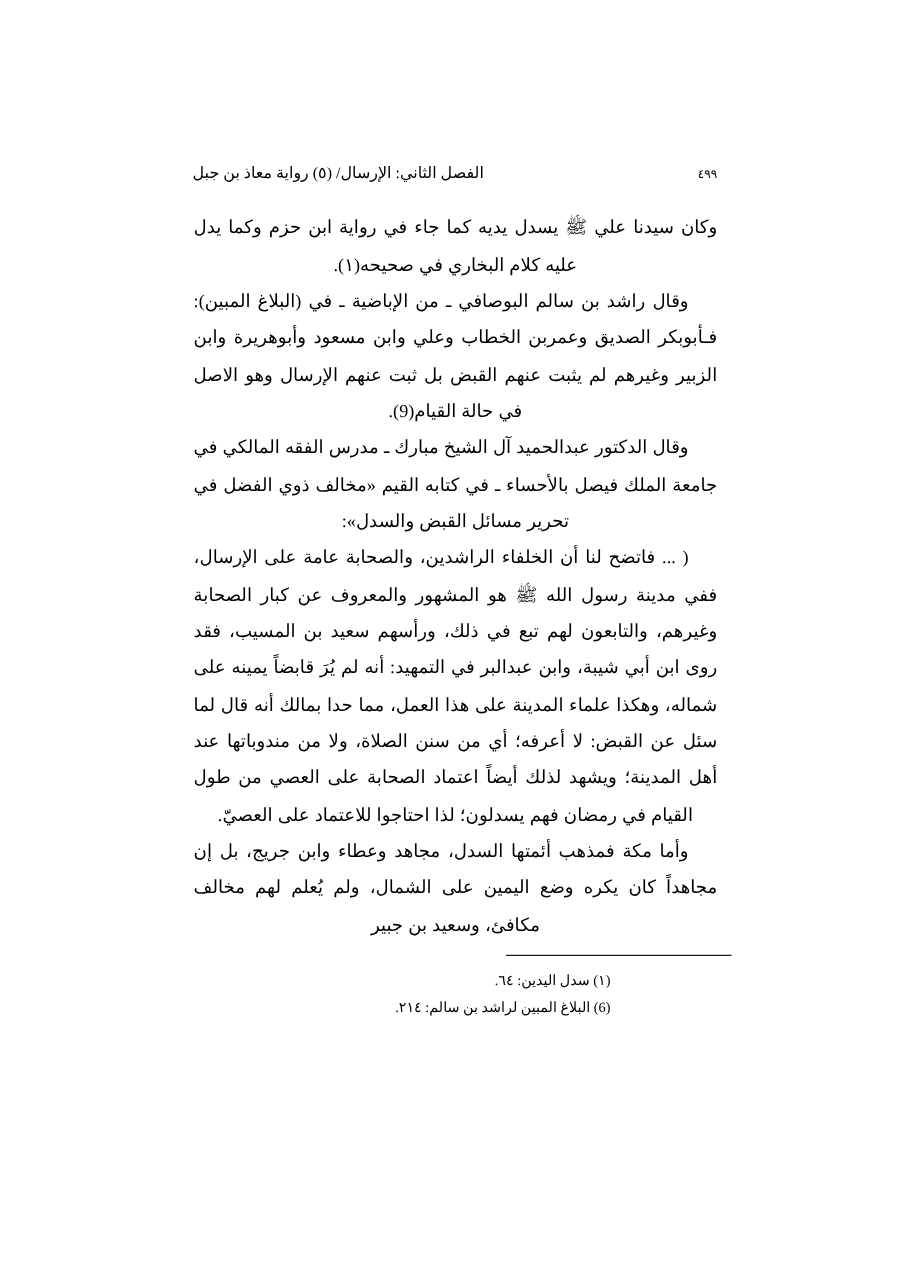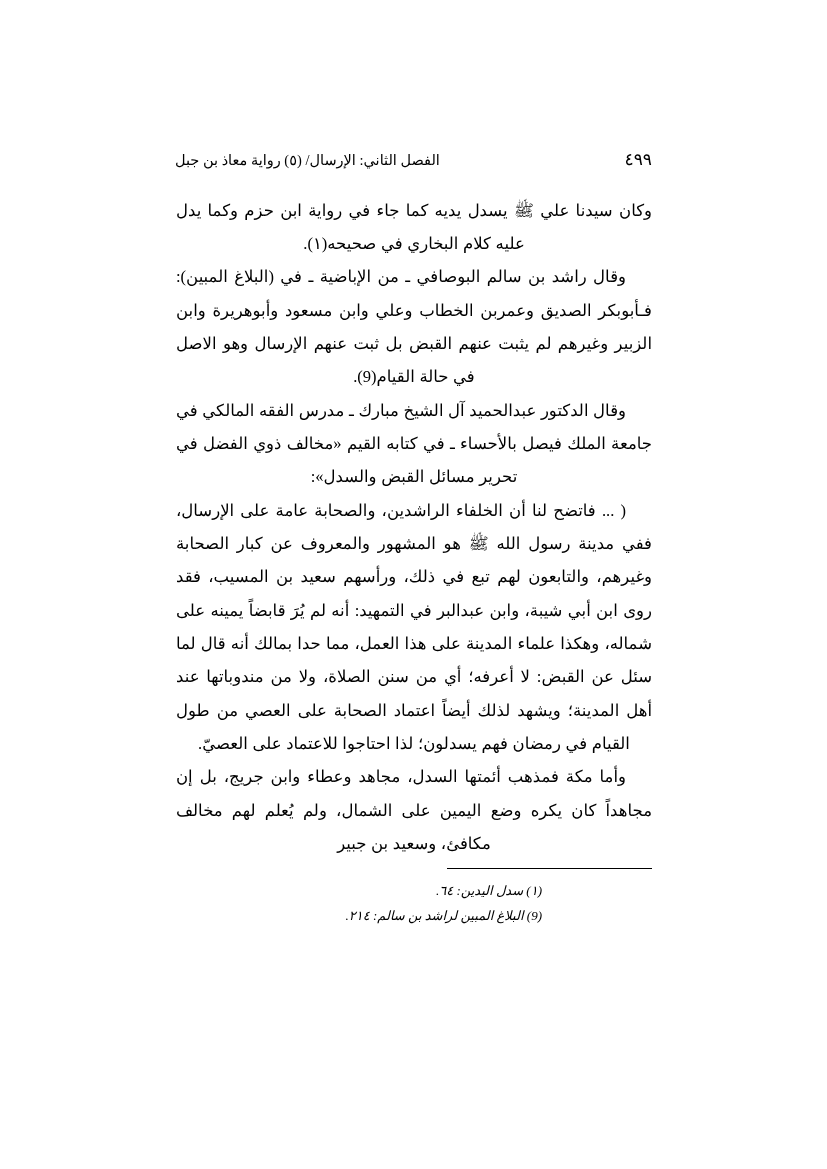--- a/index.html
+++ b/index.html
@@ -38,21 +38,21 @@
     font-size: 14.5px;
     line-height: 1.4;
     margin-bottom: 22px;
   }
   .header-title {
     font-size: 14.5px;
     letter-spacing: 0;
     white-space: nowrap;
   }
   .header-folio {
-    font-size: 17px;
+    font-size: 11px;
     direction: rtl;
     white-space: nowrap;
   }
   
   p.body {
     margin: 0 0 0 1px;
     font-size: 16.5px;
     line-height: 2.02;
     text-align: justify;
     text-align-last: center;
@@ -64,24 +64,23 @@
   }
   p.body + p.body {
     margin-top: 0px;
   }
   .blk {
     margin-top: 2px;
   }
   
   .footnote-area {
     position: absolute;
-    right: 175px;
+    right: 162px;
     left: 175px;
     top: 868px;
-    font-style: italic;
   }
   .footnote-rule {
     width: 205px;
     height: 1px;
     background: #000;
     margin: 0 0 9px auto;
     margin-right: 0;
     margin-left: auto;
   }
   .footnote-rule-wrap {
@@ -114,16 +113,16 @@
     <p class="body indent blk">( ... فاتضح لنا أن الخلفاء الراشدين، والصحابة عامة على الإرسال، ففي مدينة رسول الله ﷺ هو المشهور والمعروف عن كبار الصحابة وغيرهم، والتابعون لهم تبع في ذلك، ورأسهم سعيد بن المسيب، فقد روى ابن أبي شيبة، وابن عبدالبر في التمهيد: أنه لم يُرَ قابضاً يمينه على شماله، وهكذا علماء المدينة على هذا العمل، مما حدا بمالك أنه قال لما سئل عن القبض: لا أعرفه؛ أي من سنن الصلاة، ولا من مندوباتها عند أهل المدينة؛ ويشهد لذلك أيضاً اعتماد الصحابة على العصي من طول القيام في رمضان فهم يسدلون؛ لذا احتاجوا للاعتماد على العصيّ.</p>
     <p class="body indent blk">وأما مكة فمذهب أئمتها السدل، مجاهد وعطاء وابن جريج، بل إن مجاهداً كان يكره وضع اليمين على الشمال، ولم يُعلم لهم مخالف مكافئ، وسعيد بن جبير</p>
 
   </div>
 
   <div class="footnote-area">
     <div class="footnote-rule-wrap">
       <div class="footnote-rule"></div>
     </div>
     <p class="footnote">(١) سدل اليدين: ٦٤.</p>
-    <p class="footnote">(9) البلاغ المبين لراشد بن سالم: ٢١٤.</p>
+    <p class="footnote">(6) البلاغ المبين لراشد بن سالم: ٢١٤.</p>
   </div>
 
 </div>
 
 </body></html>

